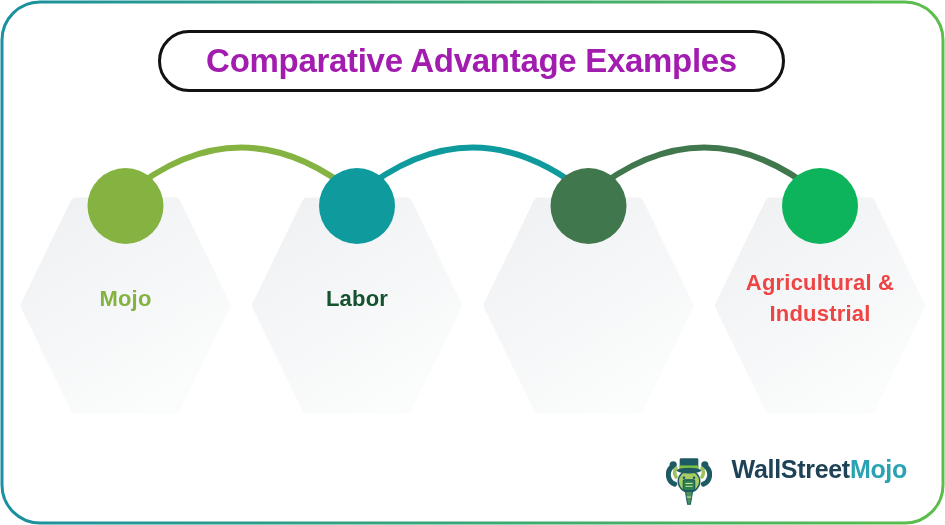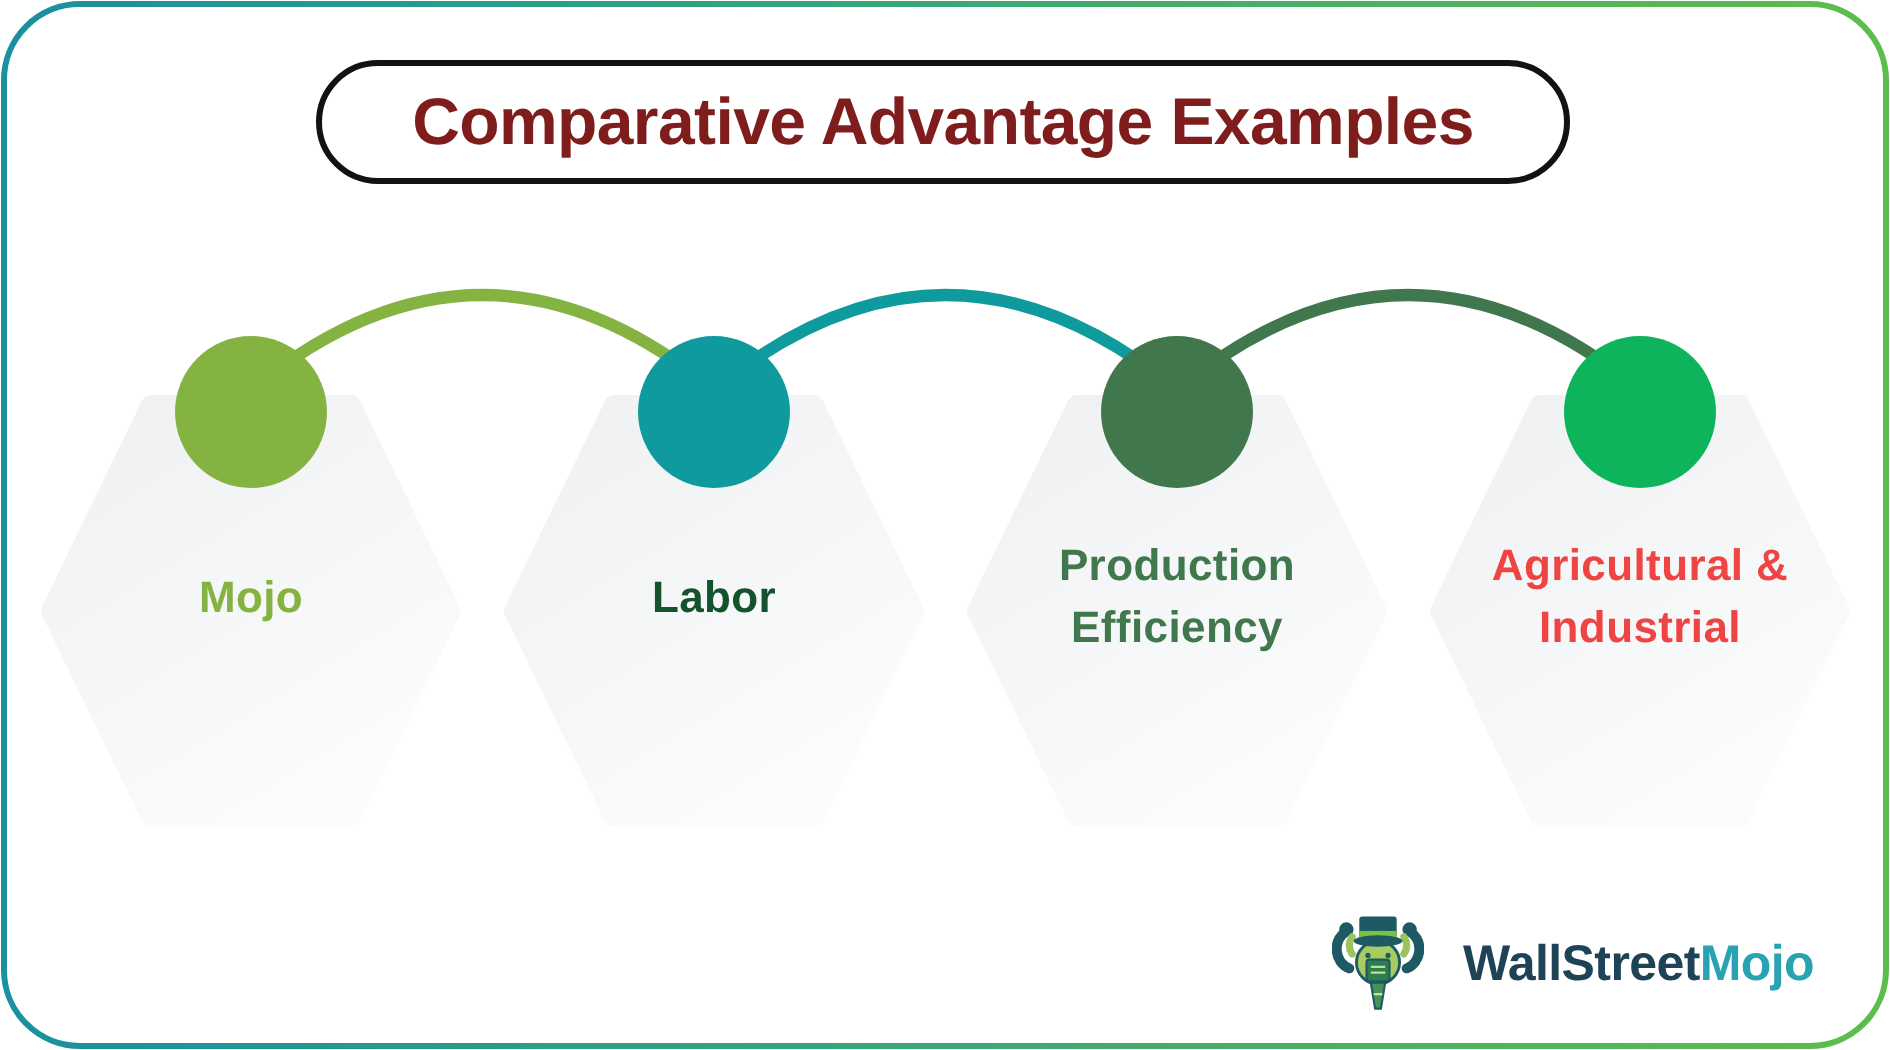--- a/index.html
+++ b/index.html
@@ -34,21 +34,21 @@
     box-sizing: border-box;
     display: flex;
     align-items: center;
     justify-content: center;
     background: #ffffff;
   }
   .title-pill h1 {
     margin: 0;
     font-size: 33px;
     font-weight: 800;
-    color: #7f1d1d;
+    color: #a21caf;
     letter-spacing: -0.3px;
     white-space: nowrap;
   }
   .node-label {
     position: absolute;
     top: 262px;
     width: 170px;
     height: 72px;
     display: flex;
     align-items: center;
@@ -57,21 +57,21 @@
     font-size: 22px;
     font-weight: 800;
     line-height: 31px;
     letter-spacing: 0.2px;
   }
   .logo {
     position: absolute;
     right: 38px;
     bottom: 16px;
     display: flex;
-    align-items: center;
+    align-items: flex-start;
     gap: 20px;
   }
   .logo-text {
     font-size: 25px;
     font-weight: 800;
     letter-spacing: -0.3px;
     white-space: nowrap;
   }
 </style>
 </head>
@@ -111,21 +111,20 @@
     <polygon points="770,202.5 870,202.5 920,305.5 870,408.5 770,408.5 720,305.5" fill="url(#hexGrad)" stroke="url(#hexGrad)" stroke-width="10" stroke-linejoin="round"></polygon>
 
     <circle cx="125.5" cy="206" r="38" style="fill: rgb(133, 179, 65);"></circle>
     <circle cx="357" cy="206" r="38" style="fill: rgb(15, 155, 158);"></circle>
     <circle cx="588.5" cy="206" r="38" style="fill: rgb(65, 119, 77);"></circle>
     <circle cx="820" cy="206" r="38" style="fill: rgb(13, 180, 91);"></circle>
   </svg>
 
   <div class="node-label" style="left: 40.5px; color: rgb(133, 179, 65);">Mojo</div>
   <div class="node-label" style="left: 272px; color: #14532d;">Labor</div>
-  <div class="node-label" style="left: 503.5px; color: rgb(65, 119, 77);">Production Efficiency</div>
   <div class="node-label" style="left: 735px; color: #ef4444;">Agricultural &amp; Industrial</div>
 
   <div class="logo">
     <svg width="46" height="54" viewBox="0 0 64 74" aria-hidden="true">
 
       <path d="M12,40 C2,36 0,22 9,15" fill="none" stroke="#1d5a63" stroke-width="7" stroke-linecap="round"></path>
       <circle cx="10" cy="13" r="5" fill="#1d5a63"></circle>
       <path d="M52,40 C62,36 64,22 55,15" fill="none" stroke="#1d5a63" stroke-width="7" stroke-linecap="round"></path>
       <circle cx="54" cy="13" r="5" fill="#1d5a63"></circle>
 

